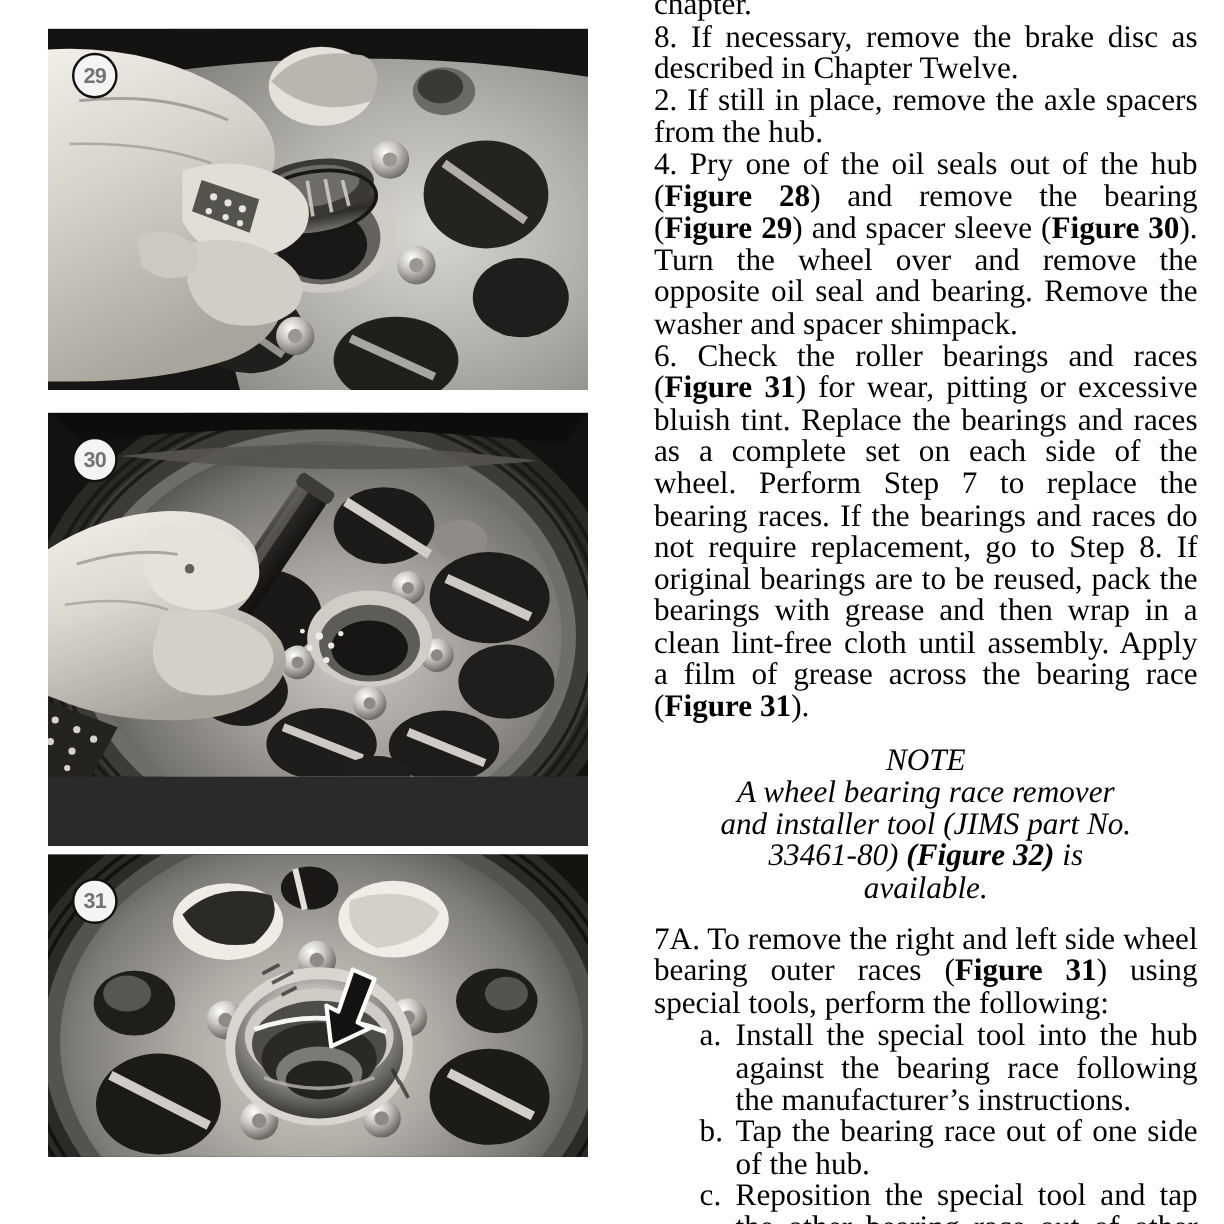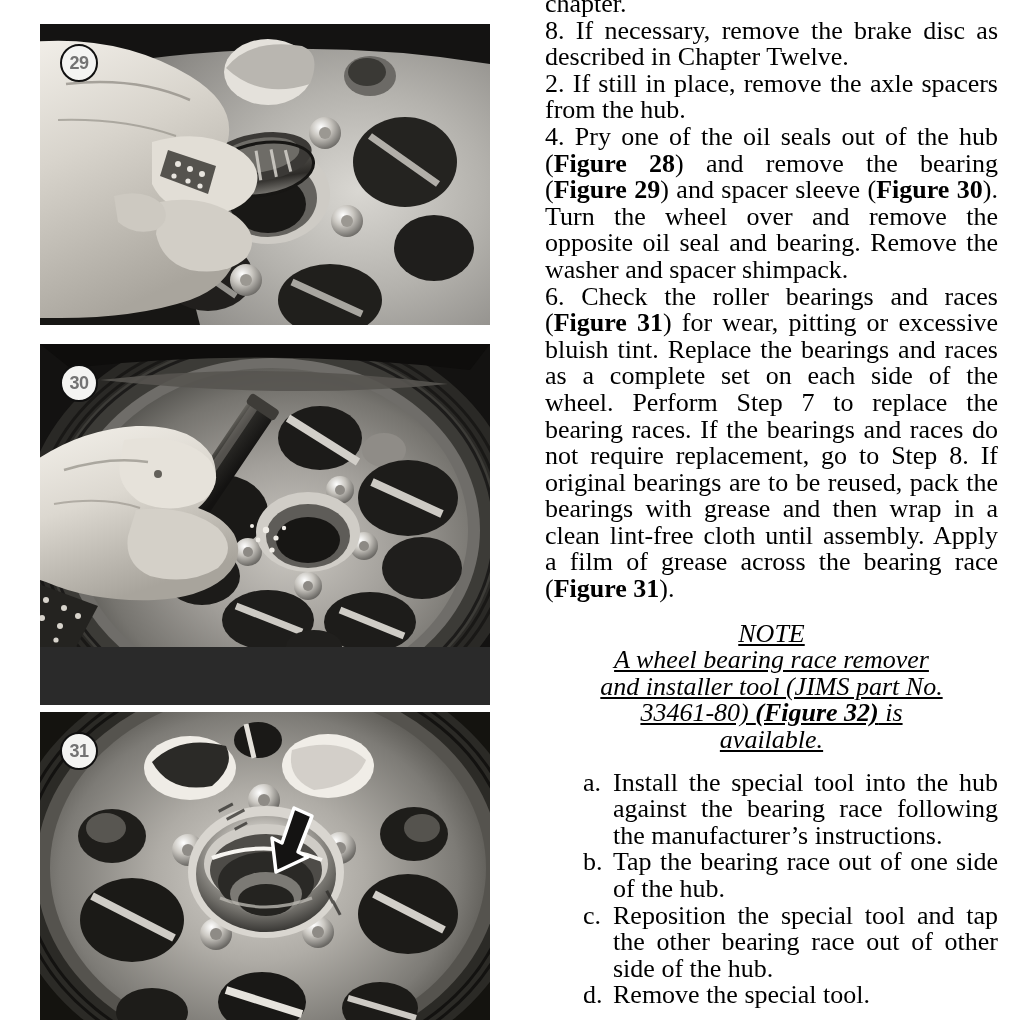--- a/index.html
+++ b/index.html
@@ -29,21 +29,21 @@
   .figure {
     position: absolute;
     left: 0;
     width: 450px;
     overflow: hidden;
     background: #2a2a2a;
   }
 
   #figure-29 { top: 24px;  height: 301px; }
   #figure-30 { top: 344px; height: 361px; }
-  #figure-31 { top: 712px; height: 308px; }
+  #figure-31 { top: 712px; height: 252px; }
 
   .photo {
     position: absolute;
     inset: 0;
     overflow: hidden;
   }
 
   .badge {
     position: absolute;
     left: 20px;
@@ -88,21 +88,20 @@
   }
 
   b, .bold { font-weight: bold; }
 
   .note-block {
     font-style: italic;
     text-align: center;
     margin: 18px 0 16px 0;
     padding: 0 48px;
     line-height: 26.6px;
-    text-decoration: underline;
   }
   .note-title { font-style: italic; }
 
   .sub-list {
     margin-top: 1px;
     padding-left: 38px;
   }
   .sub-item {
     display: flex;
     text-align: justify;
@@ -422,20 +421,21 @@
   <p class="para"><span>8.  If necessary, remove the brake disc as described in Chapter Twelve.</span></p>
   <p class="para"><span>2.  If still in place, remove the axle spacers from the hub.</span></p>
   <p class="para"><span>4.  Pry one of the oil seals out of the hub (</span><b>Figure 28</b><span>) and remove the bearing (</span><b>Figure 29</b><span>) and spacer sleeve (</span><b>Figure 30</b><span>). Turn the wheel over and remove the opposite oil seal and bearing. Remove the washer and spacer shimpack.</span></p>
   <p class="para"><span>6.  Check the roller bearings and races (</span><b>Figure 31</b><span>) for wear, pitting or excessive bluish tint. Replace the bearings and races as a complete set on each side of the wheel. Perform Step 7 to replace the bearing races. If the bearings and races do not require replacement, go to Step 8. If original bearings are to be reused, pack the bearings with grease and then wrap in a clean lint-free cloth until assembly. Apply a film of grease across the bearing race (</span><b>Figure 31</b><span>).</span></p>
 
   <div class="note-block">
     <div class="note-title">NOTE</div>
     <div><span>A wheel bearing race remover and installer tool (JIMS part No. 33461-80) </span><b>(Figure 32)</b><span> is available.</span></div>
   </div>
 
+  <p class="para"><span>7A. To remove the right and left side wheel bearing outer races (</span><b>Figure 31</b><span>) using special tools, perform the following:</span></p>
 
   <div class="sub-list">
     <div class="sub-item">
       <span class="sub-marker">a.</span>
       <span class="sub-text">Install the special tool into the hub against the bearing race following the manufacturer’s instructions.</span>
     </div>
     <div class="sub-item">
       <span class="sub-marker">b.</span>
       <span class="sub-text">Tap the bearing race out of one side of the hub.</span>
     </div>

